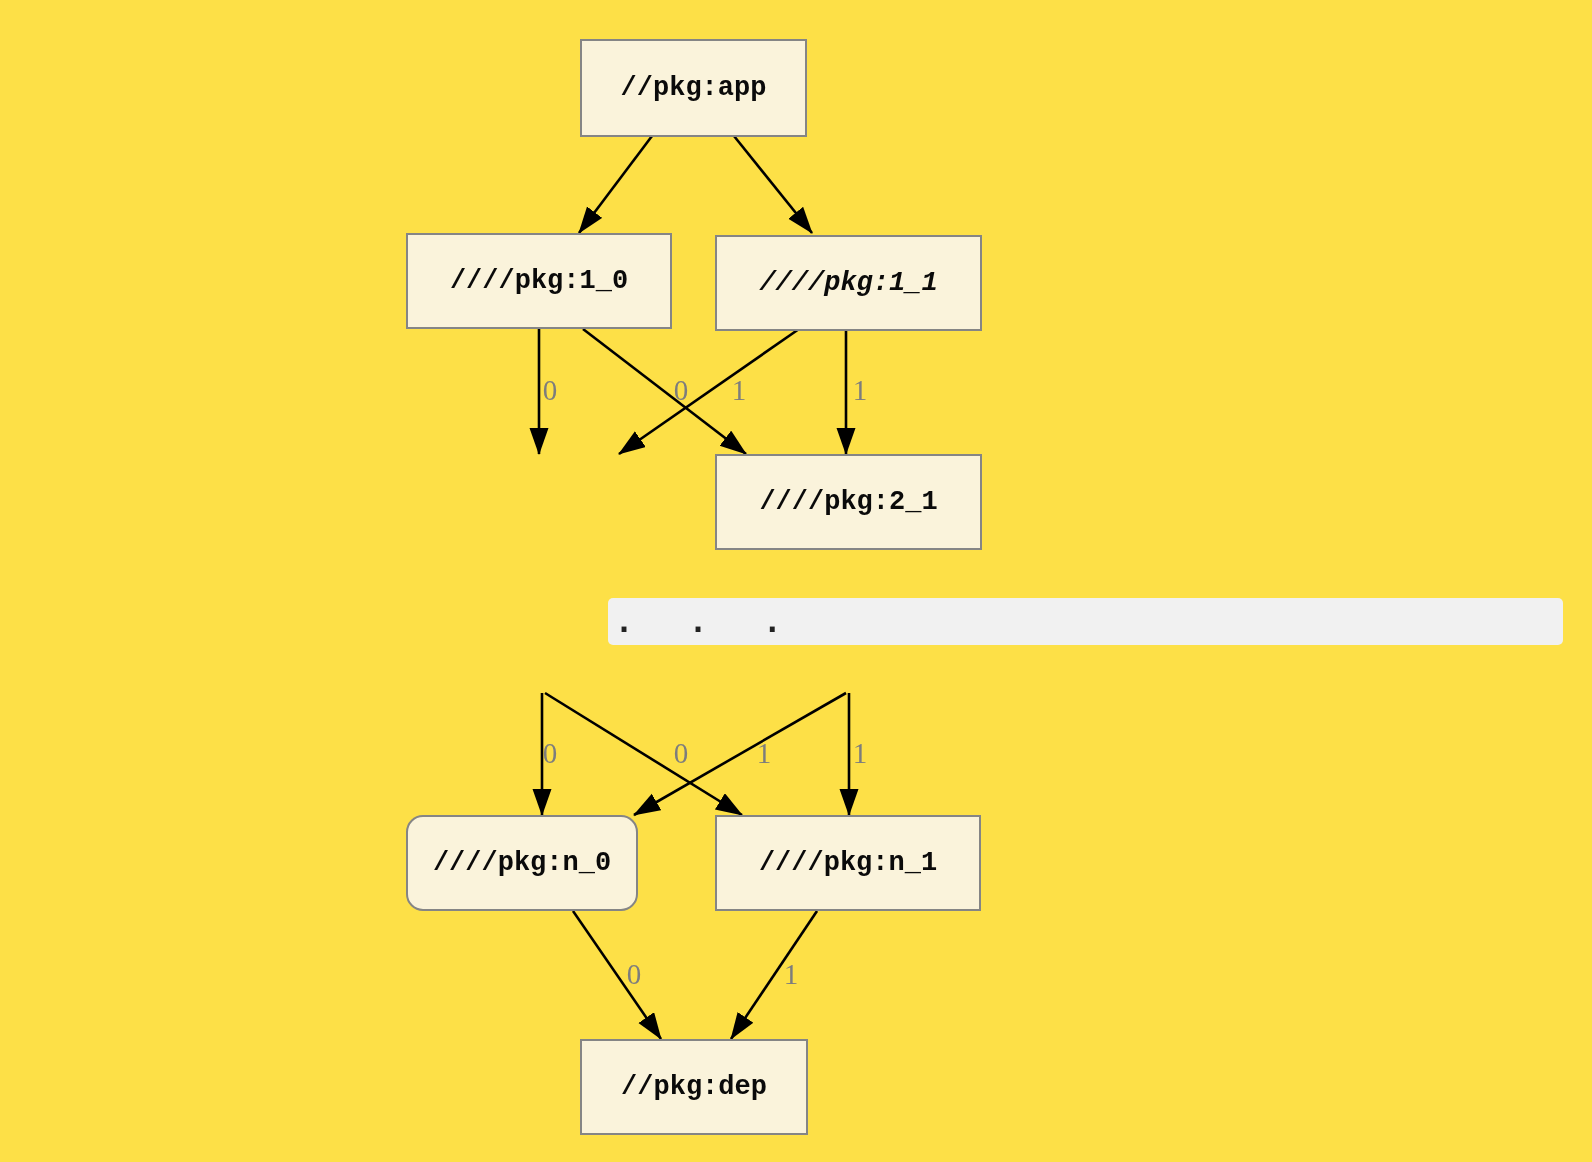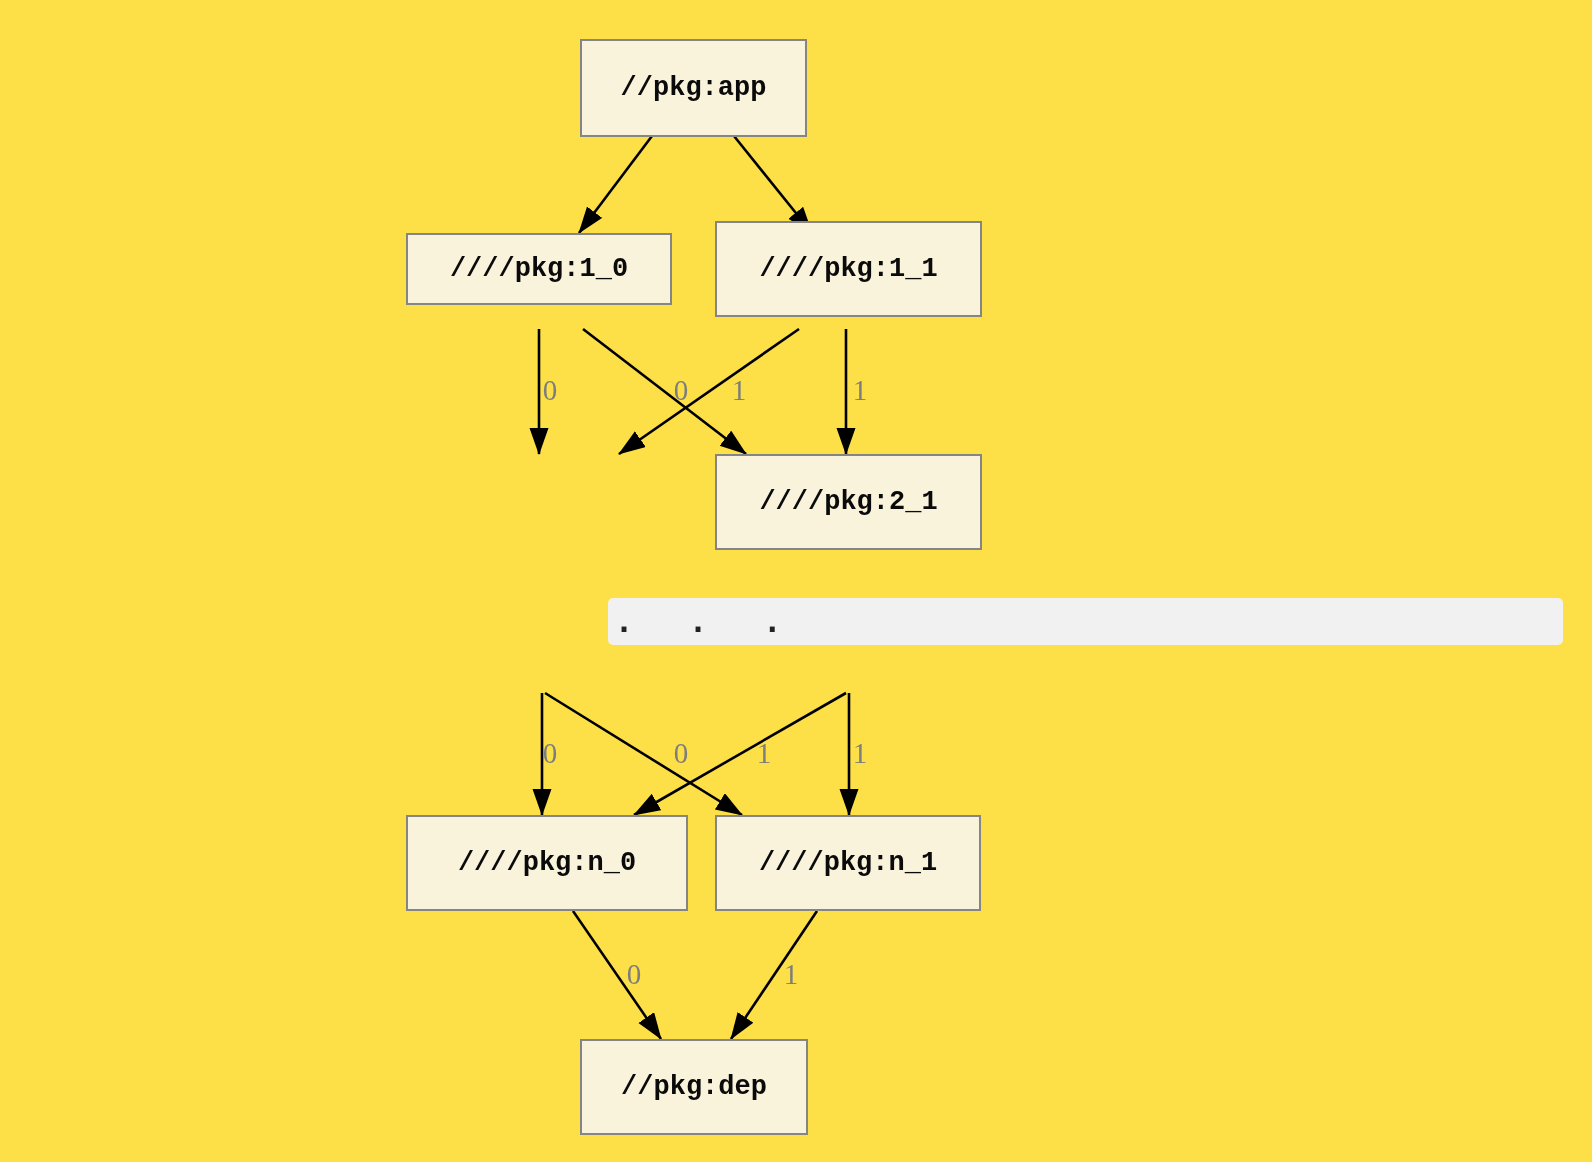--- a/index.html
+++ b/index.html
@@ -37,25 +37,25 @@
     align-items:center;
     justify-content:center;
     font-family:"Liberation Mono", monospace;
     font-weight:bold;
     font-size:27px;
     color:#0a0a0a;
     letter-spacing:0px;
     white-space:nowrap;
   }
   .node-app {left:580px; top:39px;  width:227px; height:98px;}
-  .node-1_0 {left:406px; top:233px; width:266px; height:72px;}
-  .node-1_1 {left:715px; top:221px; width:267px; height:96px;}
+  .node-1_0 {left:406px; top:233px; width:266px; height:96px;}
+  .node-1_1 {left:715px; top:235px; width:267px; height:96px;font-style:italic;}
   .node-2_0 {left:406px; top:454px; width:266px; height:96px;}
   .node-2_1 {left:715px; top:454px; width:267px; height:96px;}
-  .node-n_0 {left:406px; top:815px; width:282px; height:96px;}
+  .node-n_0 {left:406px; top:815px; width:232px; height:96px;border-radius:17px;}
   .node-n_1 {left:715px; top:815px; width:266px; height:96px;}
   .node-dep {left:580px; top:1039px;width:228px; height:96px;}
   .edge-label{
     position:absolute;
     transform:translate(-50%,-50%);
     font-family:"Liberation Serif", serif;
     font-size:29px;
     color:var(--edge-label-color);
     line-height:1;
   }

